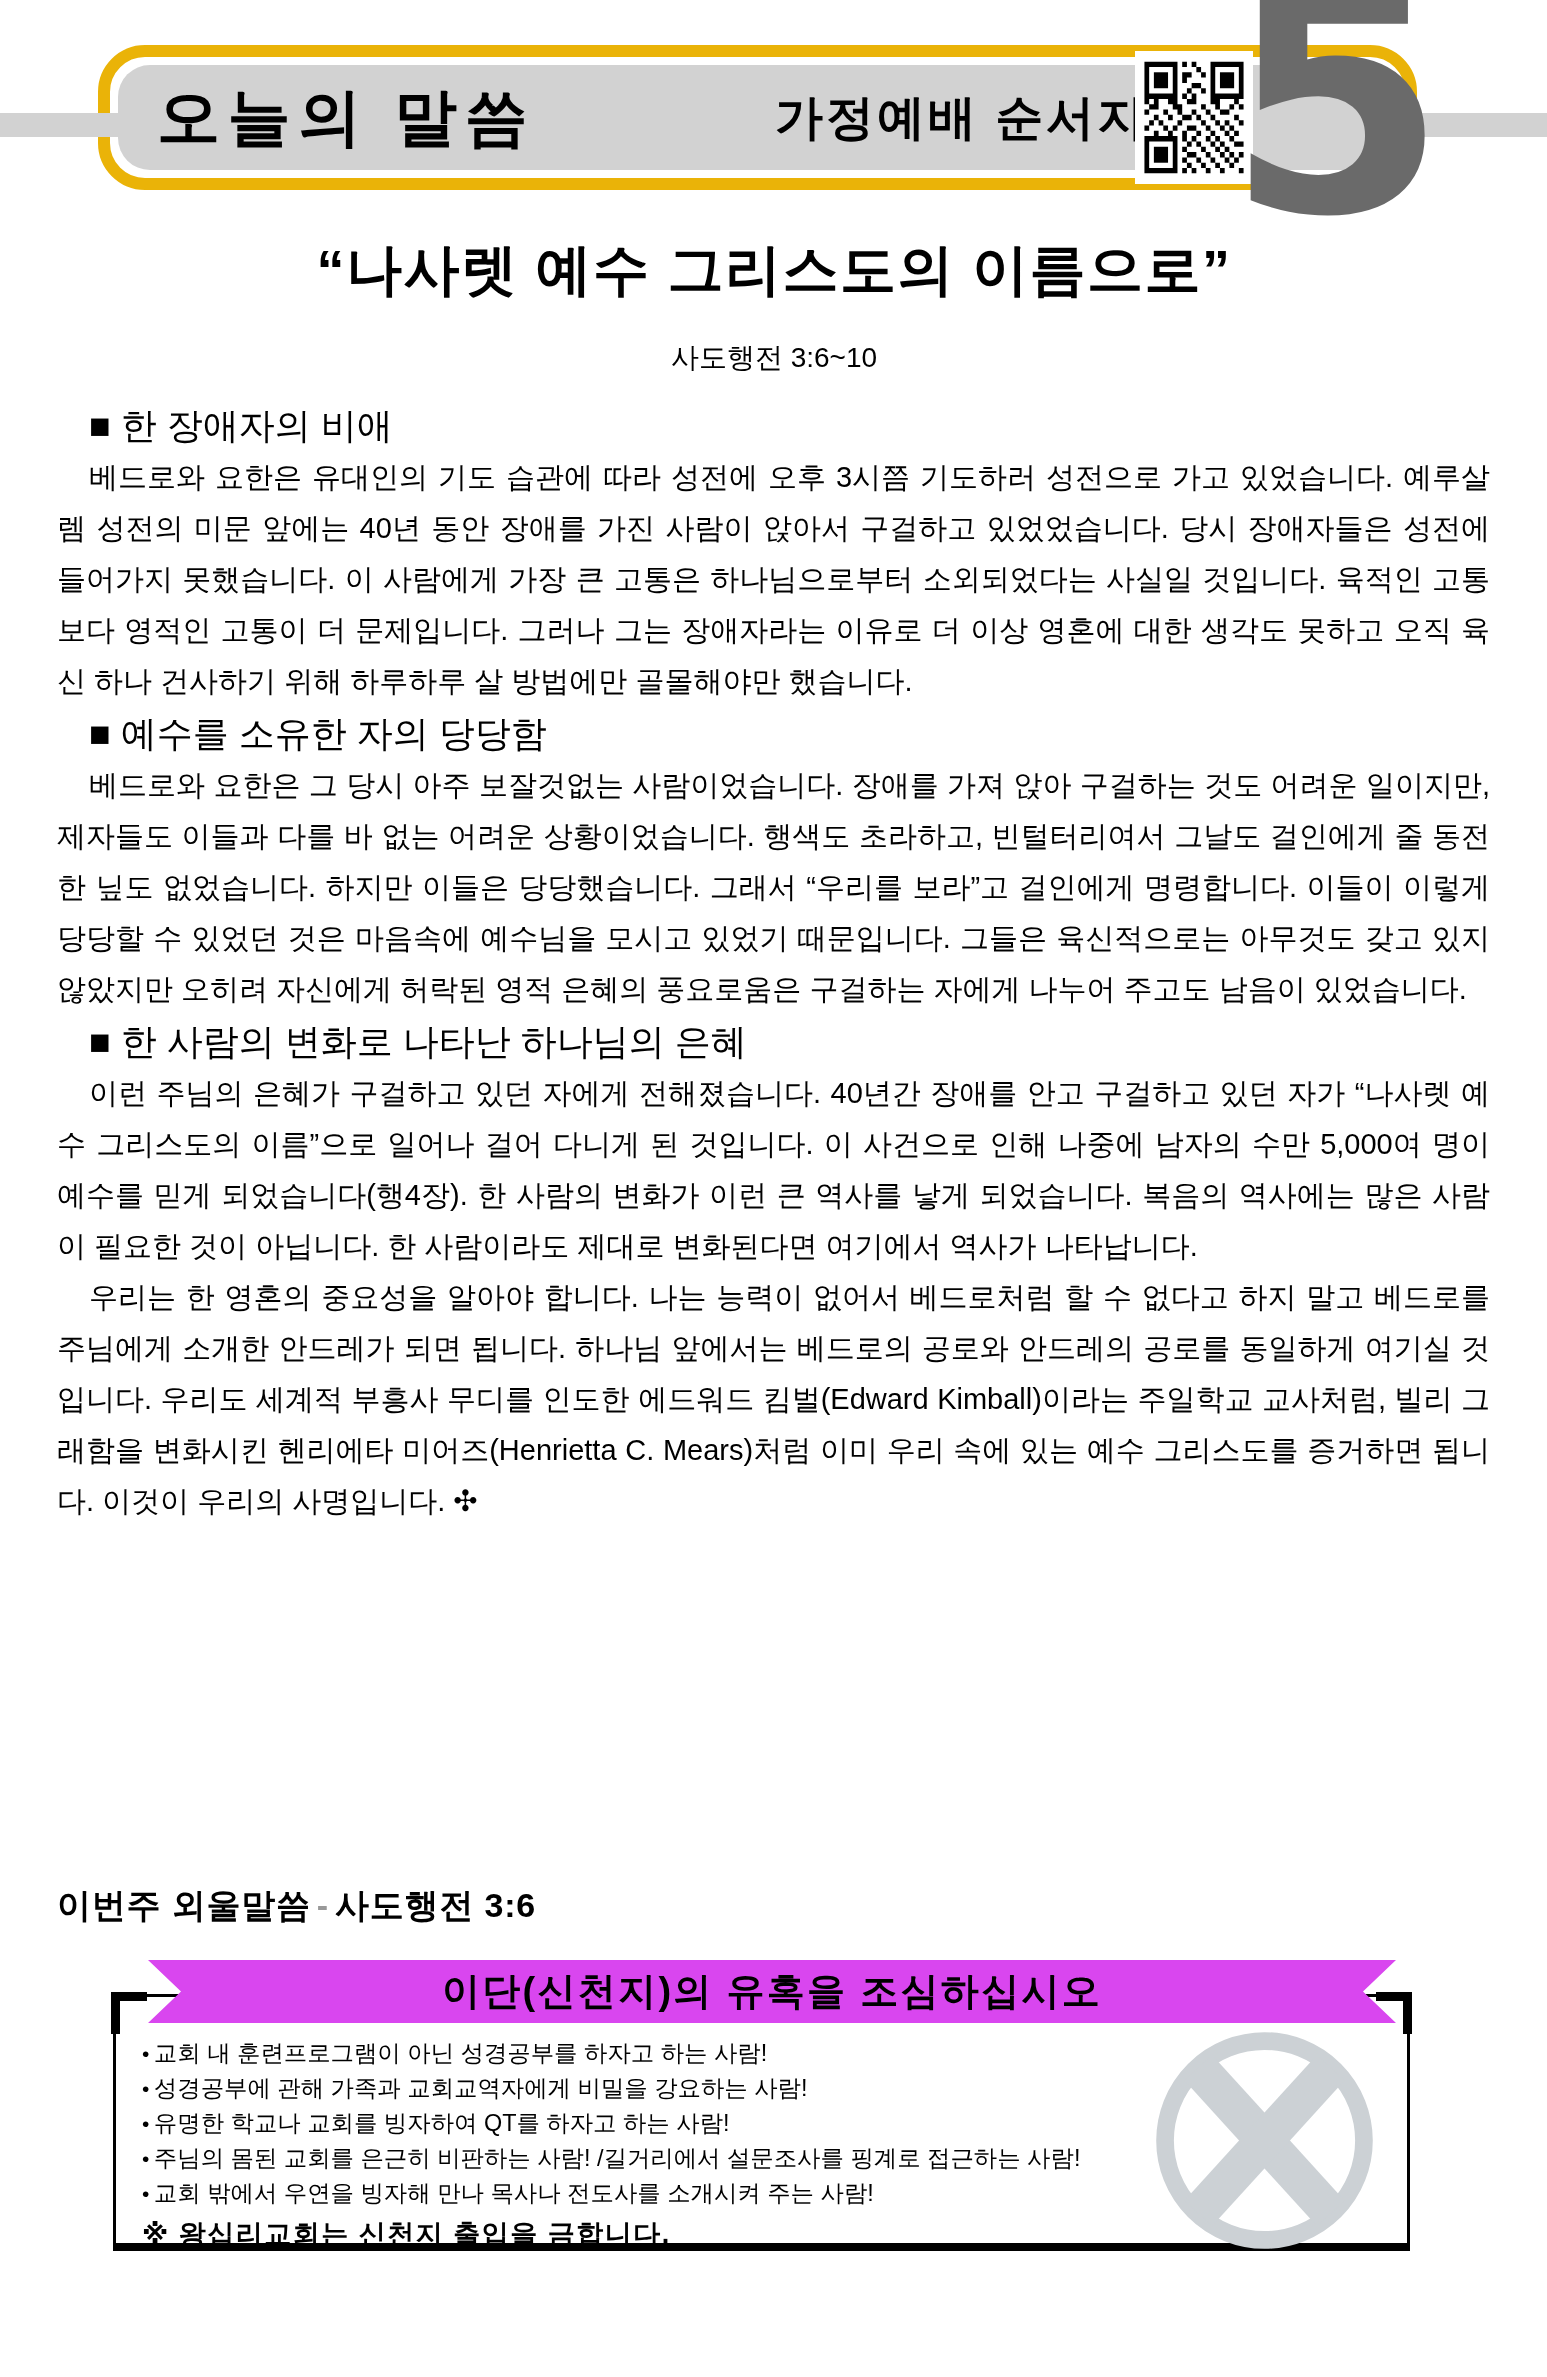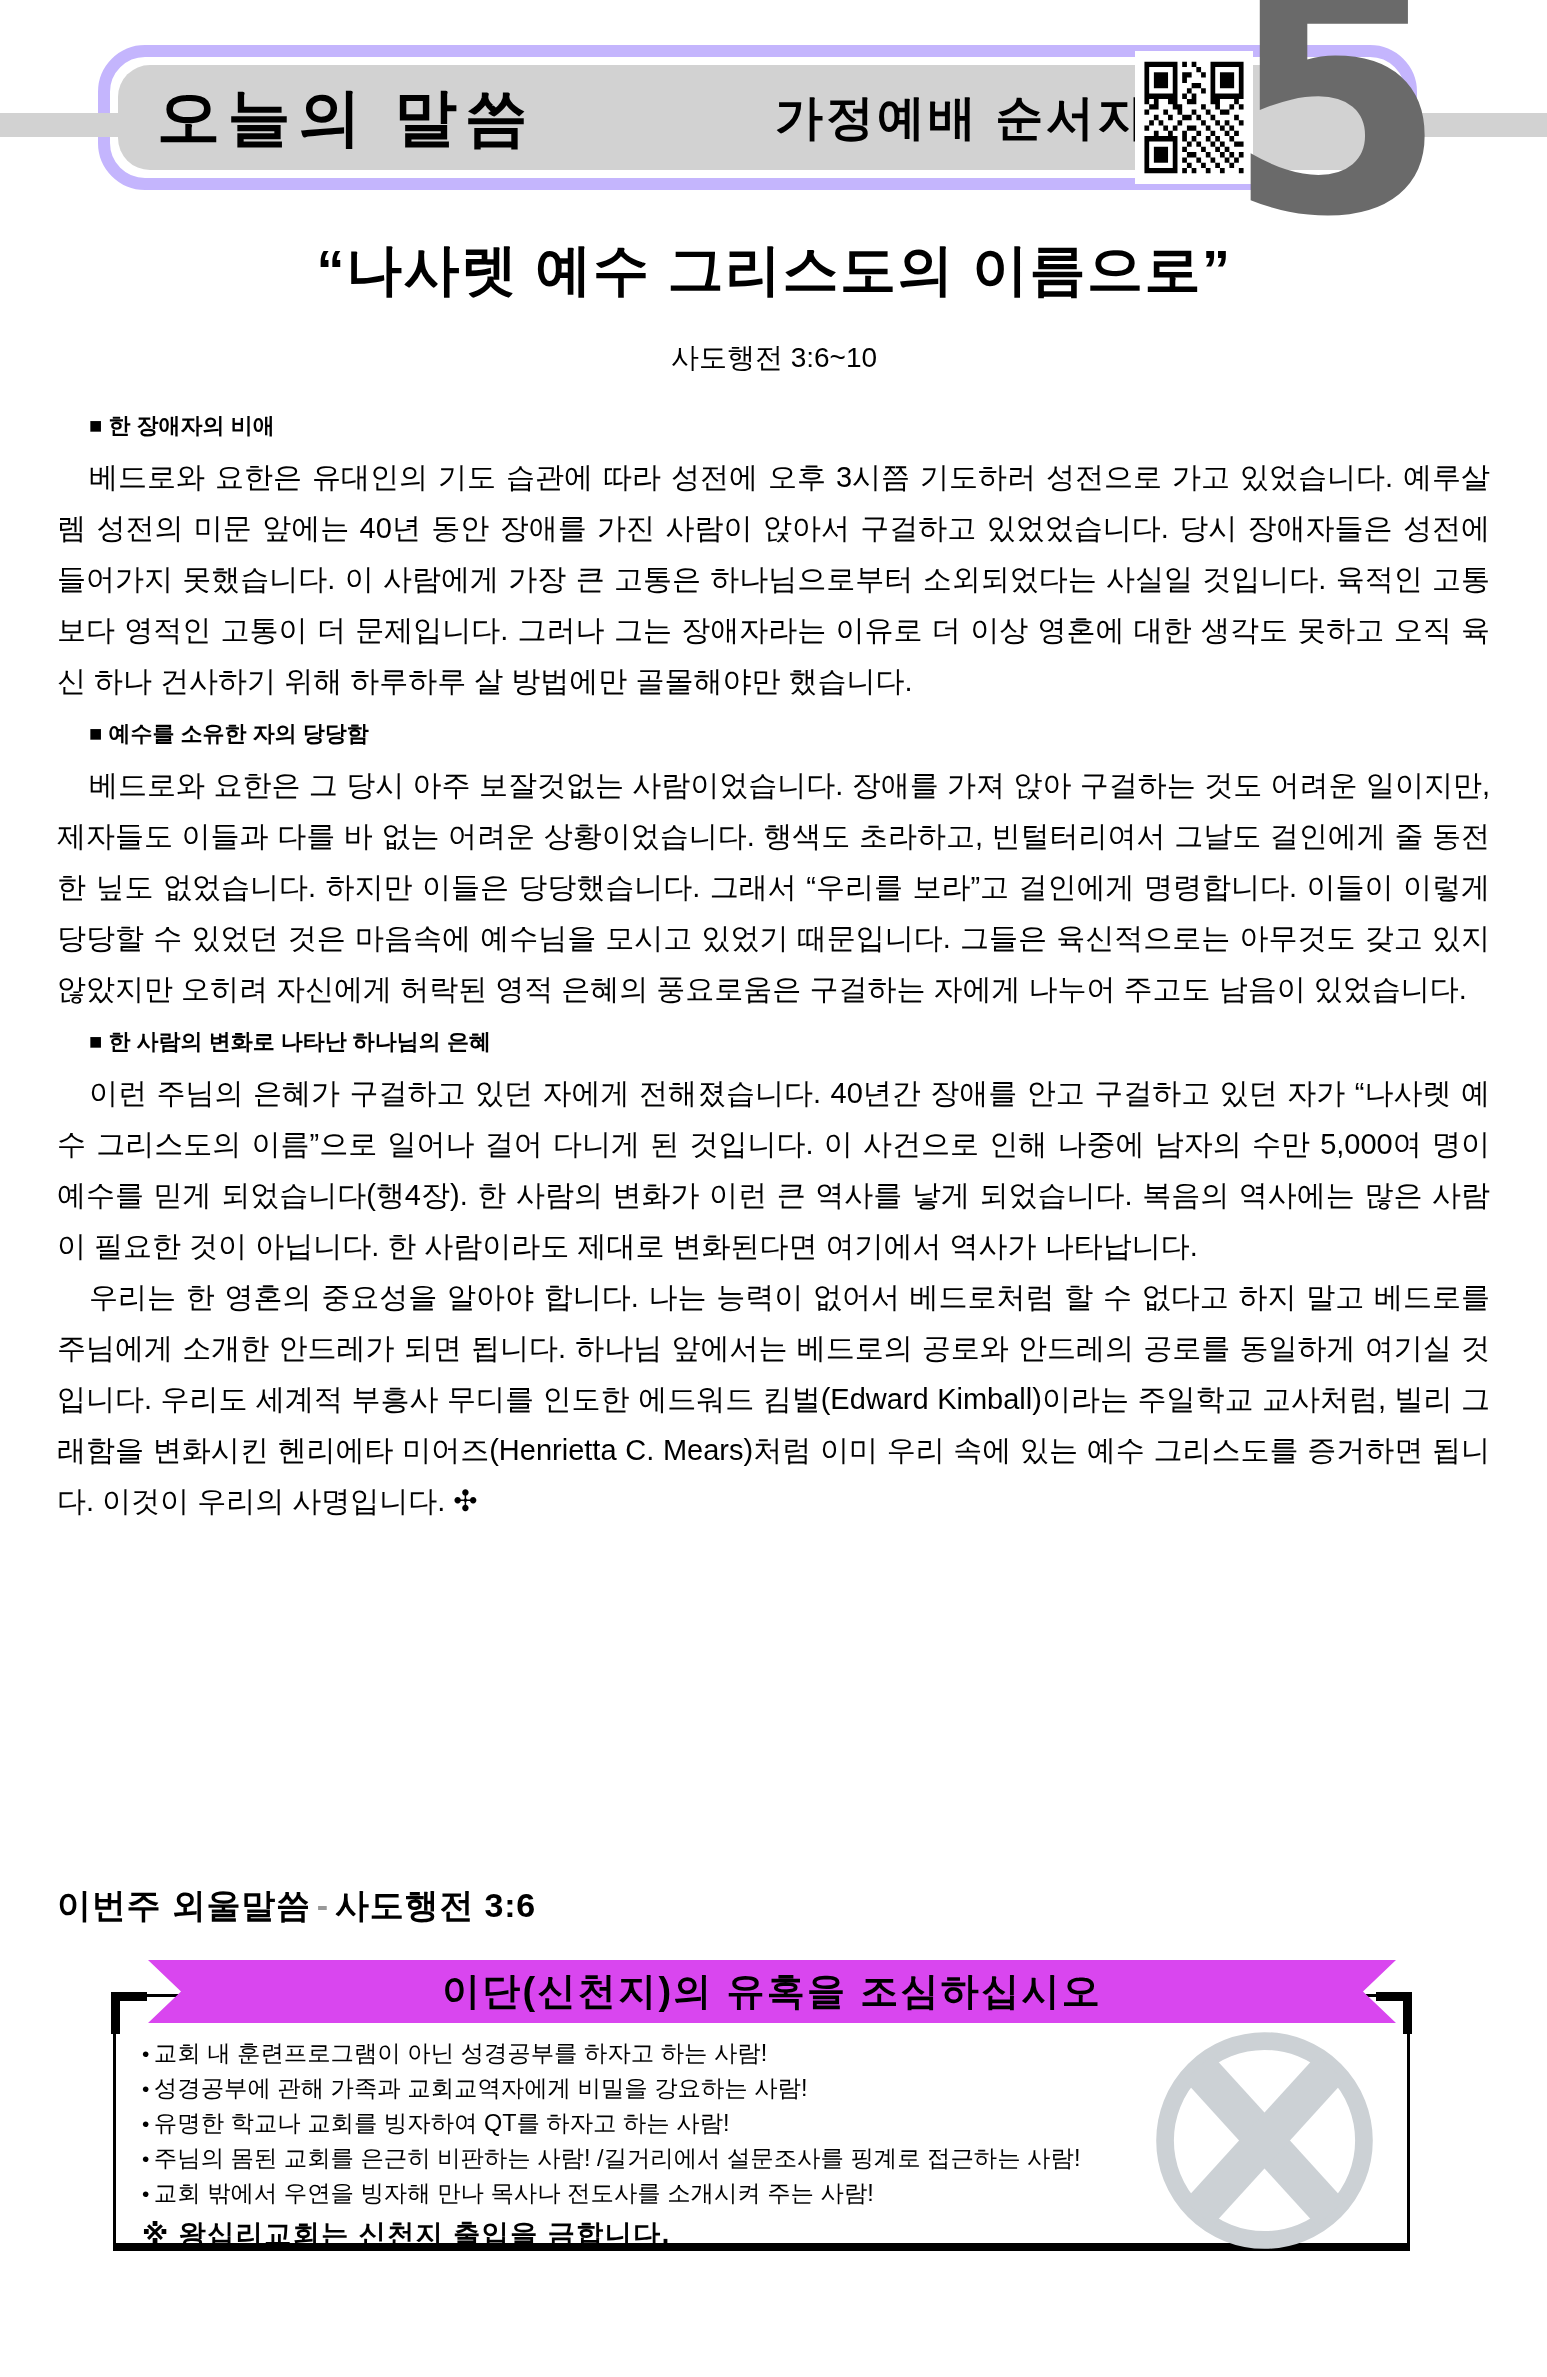--- a/index.html
+++ b/index.html
@@ -4,42 +4,42 @@
 <style>
   html,body{margin:0;padding:0;background:#fff;}
   .page{position:relative;width:1548px;height:2377px;background:#fff;overflow:hidden;
         font-family:"Liberation Sans","DejaVu Sans",sans-serif;color:#000;}
 
   
   .side-bar{position:absolute;top:113px;height:24px;background:#d2d2d2;z-index:3;}
   .side-bar.left{left:0;width:128px;}
   .side-bar.right{left:1402px;width:146px;}
   .header-box{position:absolute;left:98px;top:45px;width:1295px;height:121px;
-              border:12px solid #c4b5fd;border-radius:47px;background:#fff;z-index:2;}
+              border:12px solid #eab308;border-radius:47px;background:#fff;z-index:2;}
   .header-inner{position:absolute;left:7.6px;top:7.6px;right:7.6px;bottom:7.6px;
                 background:#d2d2d2;border-radius:32px;}
   .header-title{position:absolute;left:47px;top:50%;transform:translateY(-50%);
                 font-size:63px;font-weight:800;letter-spacing:7.6px;color:#000;white-space:nowrap;}
   .header-sub{position:absolute;left:665px;top:50%;transform:translateY(-50%);
               font-size:48px;font-weight:700;letter-spacing:3px;white-space:nowrap;}
   .qr-plate{position:absolute;left:1025px;top:-6px;width:118px;height:133px;background:#fff;z-index:4;}
   .qr-plate svg{width:100%;height:100%;}
   .big-number{position:absolute;left:1223px;top:-57px;width:227px;text-align:center;
               font-size:317px;line-height:317px;font-weight:800;color:#6a6a6a;z-index:5;
               font-family:"DejaVu Sans","Liberation Sans",sans-serif;}
 
   
   .sermon-title{position:absolute;left:0;top:233px;width:1548px;text-align:center;
                 font-size:56px;font-weight:800;letter-spacing:1.5px;}
   .sermon-ref{position:absolute;left:0;top:339px;width:1548px;text-align:center;
               font-size:28px;font-weight:400;}
   .article{position:absolute;left:57px;top:399px;width:1433px;height:1474px;overflow:hidden;
            font-size:29px;line-height:51px;text-align:justify;word-break:break-all;}
   .article p{margin:0;text-indent:32px;}
-  .article h3{margin:0;font-size:22px;font-weight:700;text-indent:32px;line-height:53px;}
+  .article h3{margin:0;font-size:36px;font-weight:400;text-indent:32px;line-height:53px;}
 
   .memory{position:absolute;left:57px;top:1883px;font-size:34px;font-weight:800;letter-spacing:0.8px;}
   .memory .dash{color:#999;font-weight:800;padding:0 6px;}
 
   
   .ribbon{position:absolute;left:148px;top:1960px;width:1248px;height:63px;background:#d946ef;z-index:2;
           clip-path:polygon(0 0,100% 0,calc(100% - 33px) 50%,100% 100%,0 100%,33px 50%);
           display:flex;align-items:center;justify-content:center;}
   .ribbon-text{font-size:38px;font-weight:800;letter-spacing:2.3px;}
   .warn-box{position:absolute;left:113px;top:1994px;width:1297px;height:257px;

